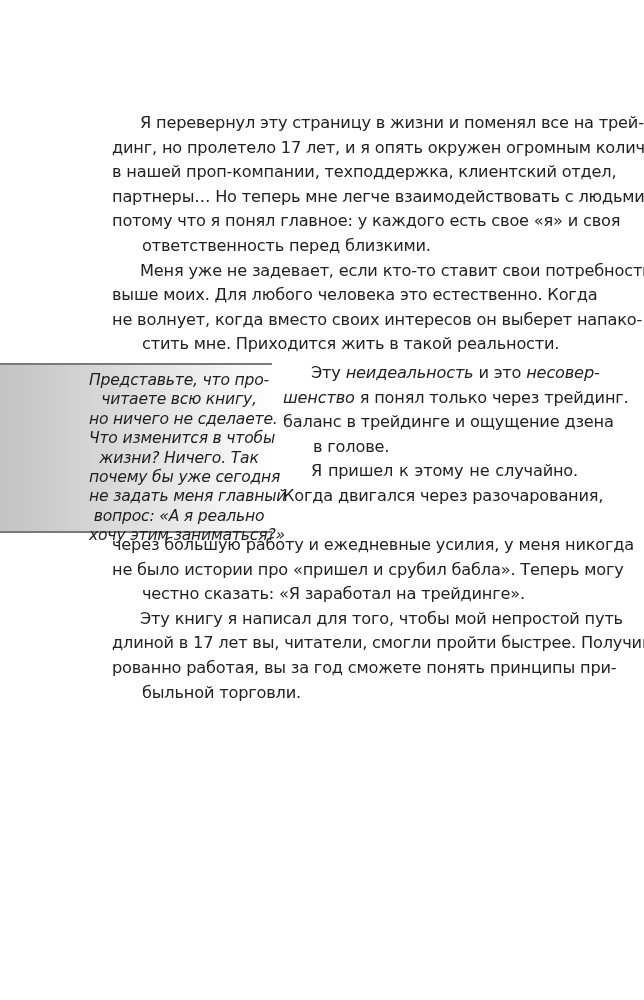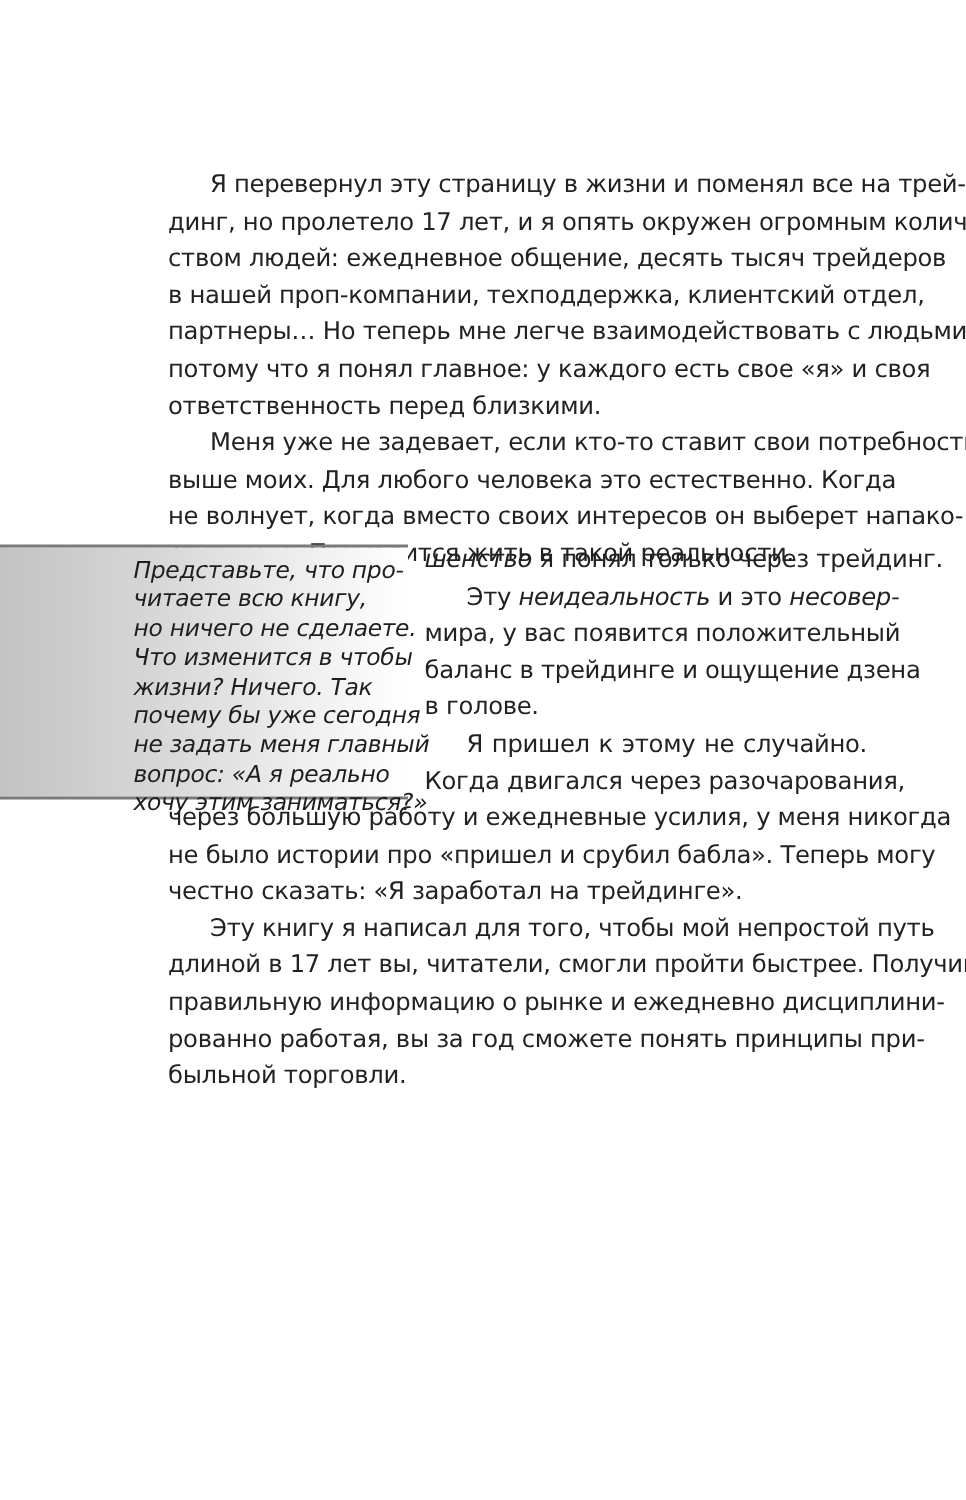--- a/index.html
+++ b/index.html
@@ -31,20 +31,21 @@
     }
     .line {
       display: block;
       white-space: nowrap;
       text-align: justify;
       text-align-last: justify;
       height: 24.6px;
     }
     .line.last {
       text-align-last: left;
+      margin-left: 30px;
     }
     .line.indent {
       padding-left: 28px;
     }
     .block-top {
       left: 112px;
       top: 111px;
       width: 466px;
     }
     .block-mid {
@@ -60,20 +61,21 @@
     .sidebar {
       position: absolute;
       left: 0;
       top: 363px;
       width: 272px;
       height: 170px;
       border-top: 2px solid #7a7a7a;
       border-bottom: 2px solid #7a7a7a;
       background: linear-gradient(to right, #c3c3c3 0%, #d8d8d8 40%, #f2f2f2 80%, #ffffff 100%);
       box-sizing: border-box;
+      text-align: center;
     }
     .sidebar-text {
       position: absolute;
       left: 89px;
       top: 6px;
       width: 180px;
       font-style: italic;
       font-size: 15.6px;
       line-height: 19.4px;
       color: #1e1e1e;
@@ -88,21 +90,20 @@
     }
   </style>
 </head>
 <body>
 
 <div class="page">
 
   <div class="text-block block-top">
     <span class="line indent">Я перевернул эту страницу в жизни и поменял все на трей-</span>
     <span class="line">динг, но пролетело 17 лет, и я опять окружен огромным количе-</span>
-    <span class="line">ством людей: ежедневное общение, десять тысяч трейдеров</span>
     <span class="line">в нашей проп-компании, техподдержка, клиентский отдел,</span>
     <span class="line">партнеры… Но теперь мне легче взаимодействовать с людьми,</span>
     <span class="line">потому что я понял главное: у каждого есть свое «я» и своя</span>
     <span class="line last">ответственность перед близкими.</span>
 
     <span class="line indent">Меня уже не задевает, если кто-то ставит свои потребности</span>
     <span class="line">выше моих. Для любого человека это естественно. Когда</span>
     <span class="line">не волнует, когда вместо своих интересов он выберет напако-</span>
     <span class="line last">стить мне. Приходится жить в такой реальности.</span>
   </div>
@@ -115,35 +116,33 @@
       <span class="sline">Что изменится в чтобы</span>
       <span class="sline">жизни? Ничего. Так</span>
       <span class="sline">почему бы уже сегодня</span>
       <span class="sline">не задать меня главный</span>
       <span class="sline">вопрос: «А я реально</span>
       <span class="sline">хочу этим заниматься?»</span>
     </div>
   </div>
 
   <div class="text-block block-mid">
+    <span class="line indent"><span>Эту </span><em>неидеальность</em><span> и это </span><em>несовер-</em></span>
     <span class="line"><em>шенство</em><span> я понял только через трейдинг.</span></span>
-    <span class="line indent"><span>Эту </span><em>неидеальность</em><span> и это </span><em>несовер-</em></span>
-    <span class="line">мира, у вас появится положительный</span>
     <span class="line">баланс в трейдинге и ощущение дзена</span>
     <span class="line last">в голове.</span>
 
     <span class="line indent">Я пришел к этому не случайно.</span>
     <span class="line">Когда двигался через разочарования,</span>
   </div>
 
   <div class="text-block block-bottom">
     <span class="line">через большую работу и ежедневные усилия, у меня никогда</span>
     <span class="line">не было истории про «пришел и срубил бабла». Теперь могу</span>
     <span class="line last">честно сказать: «Я заработал на трейдинге».</span>
 
     <span class="line indent">Эту книгу я написал для того, чтобы мой непростой путь</span>
     <span class="line">длиной в 17 лет вы, читатели, смогли пройти быстрее. Получив</span>
-    <span class="line">правильную информацию о рынке и ежедневно дисциплини-</span>
     <span class="line">рованно работая, вы за год сможете понять принципы при-</span>
     <span class="line last">быльной торговли.</span>
   </div>
 
 </div>
 
 </body></html>

